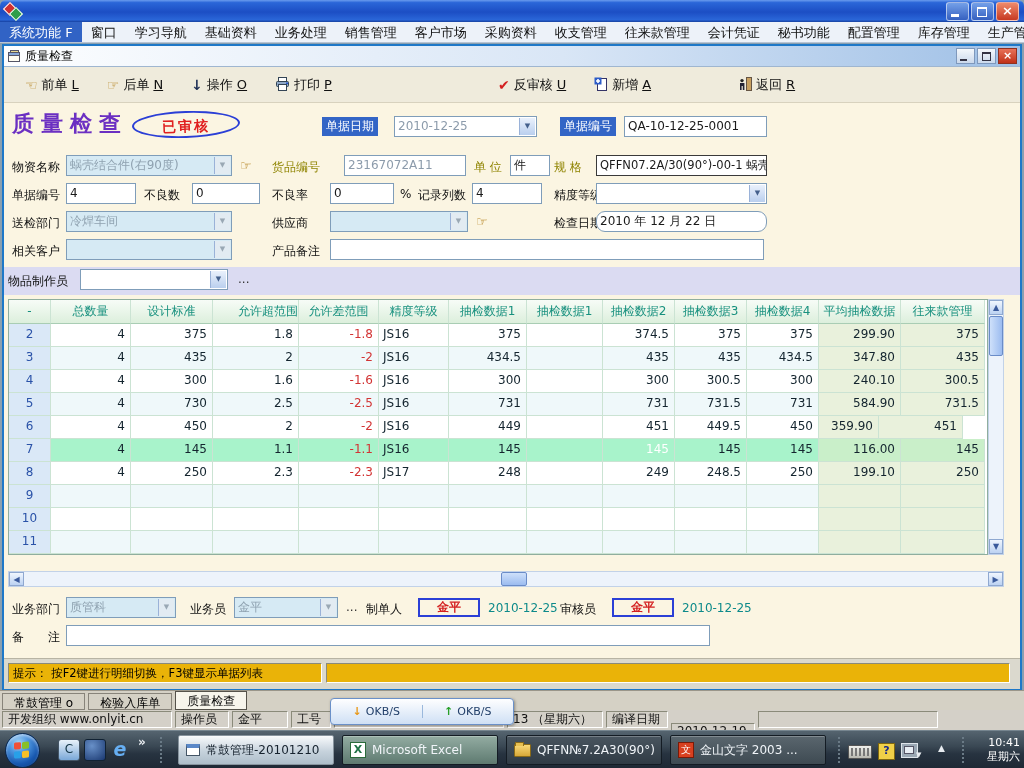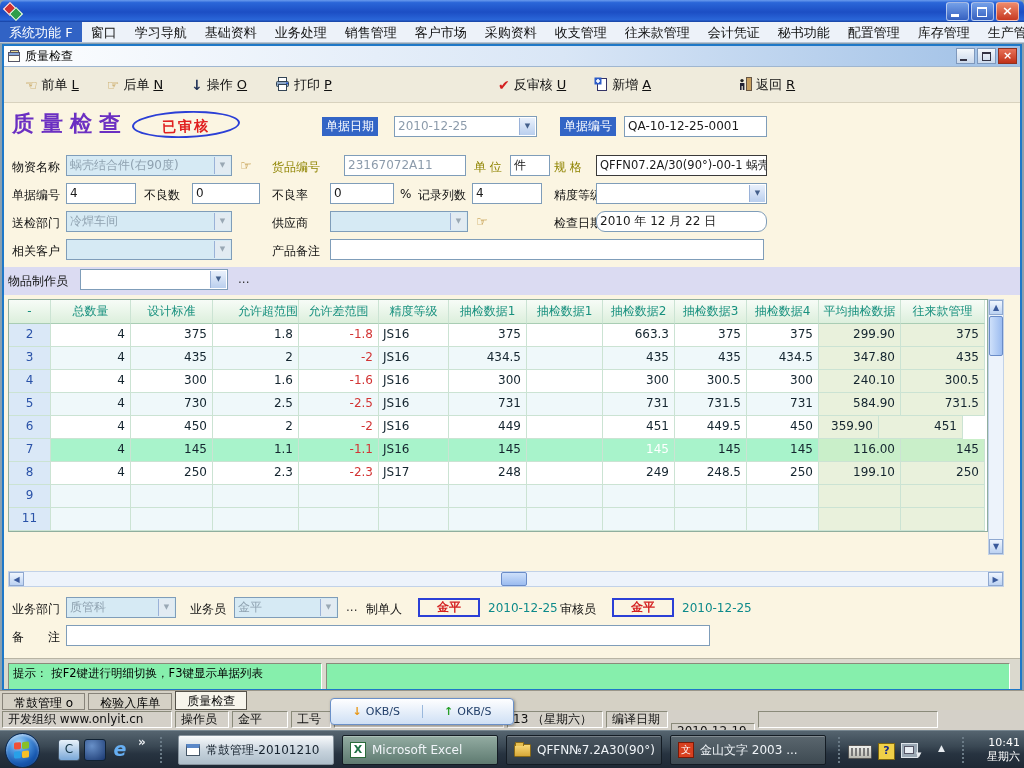--- a/index.html
+++ b/index.html
@@ -99,21 +99,21 @@
   #vsb .dn{left:0;bottom:0;width:14px;height:15px;}
   #vsb .thumb{position:absolute;left:0px;top:16px;width:14px;height:40px;
       background:linear-gradient(90deg,#CEE0FA,#9CBCF0);border:1px solid #6A8CC8;box-sizing:border-box;border-radius:2px;}
   #hsb{position:absolute;left:4px;top:468px;width:996px;height:16px;background:#EDF3FB;border:1px solid #C2D2E8;box-sizing:border-box;}
   #hsb .lf{left:0;top:0;width:15px;height:14px;}
   #hsb .rt{right:0;top:0;width:15px;height:14px;}
   #hsb .thumb{position:absolute;left:492px;top:0;width:26px;height:14px;
       background:linear-gradient(#CEE0FA,#9CBCF0);border:1px solid #6A8CC8;box-sizing:border-box;border-radius:2px;}
   
   .hintstrip{position:absolute;left:0;bottom:0;width:1016px;height:30px;background:#DBD9CE;border-top:1px solid #B8B4A4;}
-  .hpanel{position:absolute;top:4px;height:28px;box-sizing:border-box;background:#86efac;
+  .hpanel{position:absolute;top:4px;height:20px;box-sizing:border-box;background:#eab308;
       border:1px solid;border-color:#8A8A7A #FFFFFF #FFFFFF #8A8A7A;font-size:11.5px;line-height:18px;padding:0 4px;white-space:nowrap;overflow:hidden;}
   
   #mditabs{position:absolute;left:0;top:690px;width:1024px;height:20px;background:#D5D1C5;border-top:1px solid #9A968A;display:flex;align-items:flex-end;padding-left:2px;box-sizing:border-box;}
   .mtab{border:1px solid #88847A;background:#D5D1C5;font-size:12px;padding:1px 11px;margin-right:3px;height:17px;box-sizing:border-box;white-space:nowrap;}
   .mtab.active{background:#F7F5EC;border-color:#55524A;font-weight:normal;height:19px;}
   
   #statusbar{position:absolute;left:0;top:710px;width:1024px;height:20px;background:#D4D0C8;}
   .seg{position:absolute;top:1px;height:17px;box-sizing:border-box;border:1px solid;border-color:#8A8A7A #FFFFFF #FFFFFF #8A8A7A;
       font-size:12px;line-height:15px;padding:0 5px;white-space:nowrap;overflow:hidden;color:#111;}
   #netpopup{position:absolute;left:330px;top:698px;width:182px;height:25px;z-index:40;
@@ -343,21 +343,21 @@
           </div>
           <div class="trow">
             <div class="tc rowhead" style="width: 42px;">2</div>
             <div class="tc ar" style="width: 80px;">4</div>
             <div class="tc ar" style="width: 82px;">375</div>
             <div class="tc ar" style="width: 86px;">1.8</div>
             <div class="tc ar neg" style="width: 80px;">-1.8</div>
             <div class="tc al" style="width: 70px;">JS16</div>
             <div class="tc ar" style="width: 78px;">375</div>
             <div class="tc ar" style="width: 76px;"></div>
-            <div class="tc ar" style="width: 72px;">663.3</div>
+            <div class="tc ar" style="width: 72px;">374.5</div>
             <div class="tc ar" style="width: 72px;">375</div>
             <div class="tc ar" style="width: 72px;">375</div>
             <div class="tc ar tint" style="width: 82px;">299.90</div>
             <div class="tc ar tint" style="width: 84px;">375</div>
           </div>
           <div class="trow alt">
             <div class="tc rowhead" style="width: 42px;">3</div>
             <div class="tc ar" style="width: 80px;">4</div>
             <div class="tc ar" style="width: 82px;">435</div>
             <div class="tc ar" style="width: 86px;">2</div>
@@ -441,20 +441,35 @@
             <div class="tc ar" style="width: 78px;">248</div>
             <div class="tc ar" style="width: 76px;"></div>
             <div class="tc ar" style="width: 72px;">249</div>
             <div class="tc ar" style="width: 72px;">248.5</div>
             <div class="tc ar" style="width: 72px;">250</div>
             <div class="tc ar tint" style="width: 82px;">199.10</div>
             <div class="tc ar tint" style="width: 84px;">250</div>
           </div>
           <div class="trow alt">
             <div class="tc rowhead" style="width: 42px;">9</div>
+            <div class="tc ar" style="width: 80px;"></div>
+            <div class="tc ar" style="width: 82px;"></div>
+            <div class="tc ar" style="width: 86px;"></div>
+            <div class="tc ar" style="width: 80px;"></div>
+            <div class="tc al" style="width: 70px;"></div>
+            <div class="tc ar" style="width: 78px;"></div>
+            <div class="tc ar" style="width: 76px;"></div>
+            <div class="tc ar" style="width: 72px;"></div>
+            <div class="tc ar" style="width: 72px;"></div>
+            <div class="tc ar" style="width: 72px;"></div>
+            <div class="tc ar tint" style="width: 82px;"></div>
+            <div class="tc ar tint" style="width: 84px;"></div>
+          </div>
+          <div class="trow">
+            <div class="tc rowhead" style="width: 42px;">10</div>
             <div class="tc ar" style="width: 80px;"></div>
             <div class="tc ar" style="width: 82px;"></div>
             <div class="tc ar" style="width: 86px;"></div>
             <div class="tc ar" style="width: 80px;"></div>
             <div class="tc al" style="width: 70px;"></div>
             <div class="tc ar" style="width: 78px;"></div>
             <div class="tc ar" style="width: 76px;"></div>
             <div class="tc ar" style="width: 72px;"></div>
             <div class="tc ar" style="width: 72px;"></div>
             <div class="tc ar" style="width: 72px;"></div>

